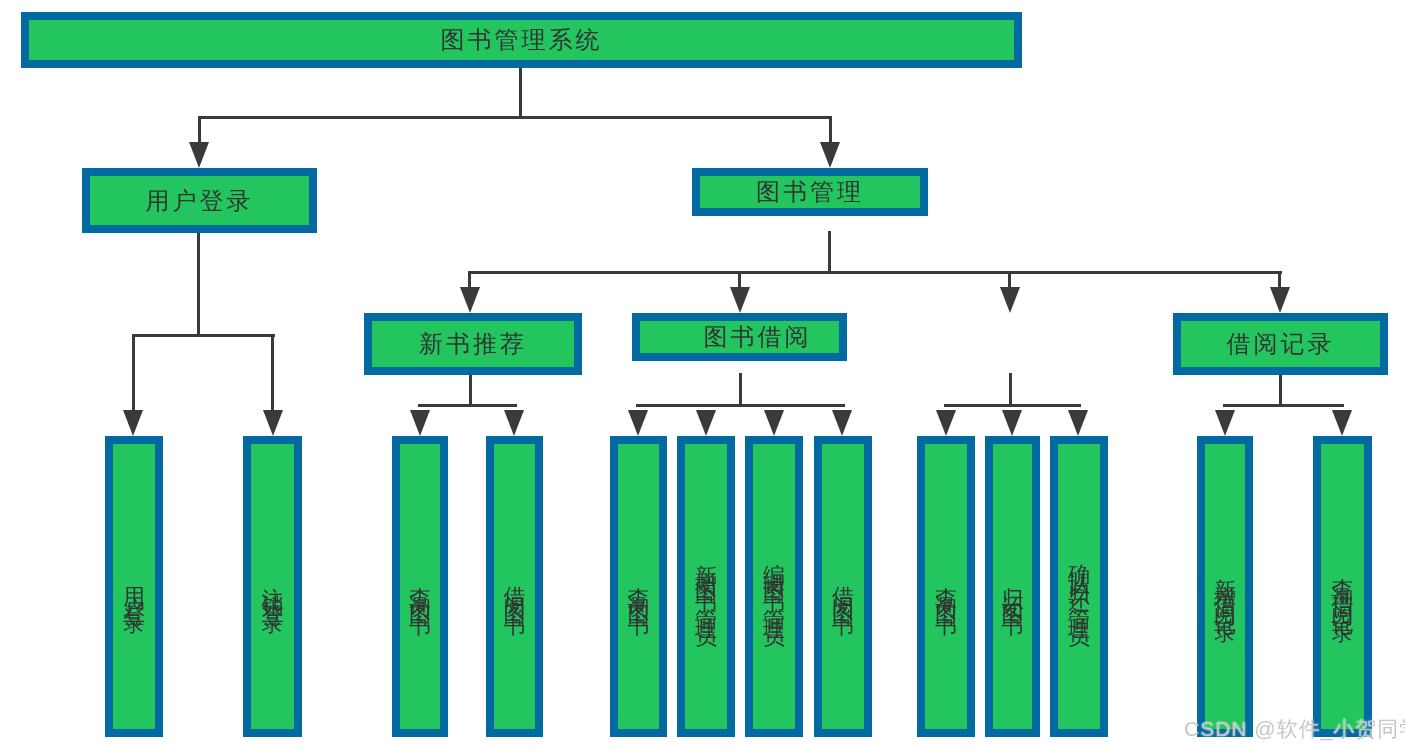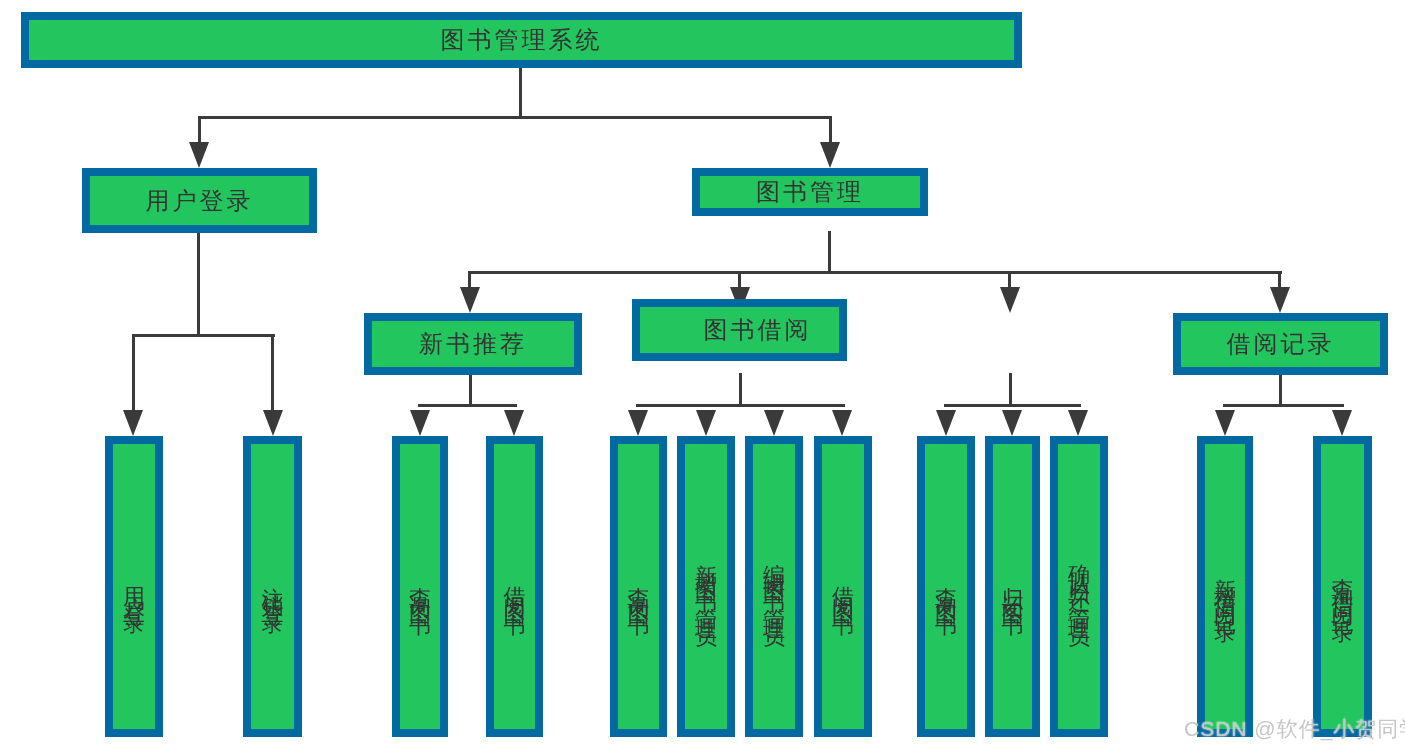--- a/index.html
+++ b/index.html
@@ -88,21 +88,21 @@
   <div class="box" style="left:82px;top:168px;width:235px;height:65px;">
     <span class="hlabel">用户登录</span>
   </div>
   <div class="box" style="left:692px;top:168px;width:236px;height:48px;">
     <span class="hlabel">图书管理</span>
   </div>
 
   <div class="box" style="left:364px;top:313px;width:218px;height:62px;">
     <span class="hlabel">新书推荐</span>
   </div>
-  <div class="box" style="left:632px;top:299px;width:215px;height:62px;padding-left:36px;">
+  <div class="box" style="left:632px;top:313px;width:215px;height:48px;padding-left:36px;">
     <span class="hlabel">图书借阅</span>
   </div>
   <div class="box" style="left:1173px;top:313px;width:215px;height:62px;">
     <span class="hlabel">借阅记录</span>
   </div>
 
   <div class="box" style="left:105px;top:436px;width:58px;height:301px;">
     <span class="vlabel">用户登录</span>
   </div>
   <div class="box" style="left:243px;top:436px;width:59px;height:301px;">

